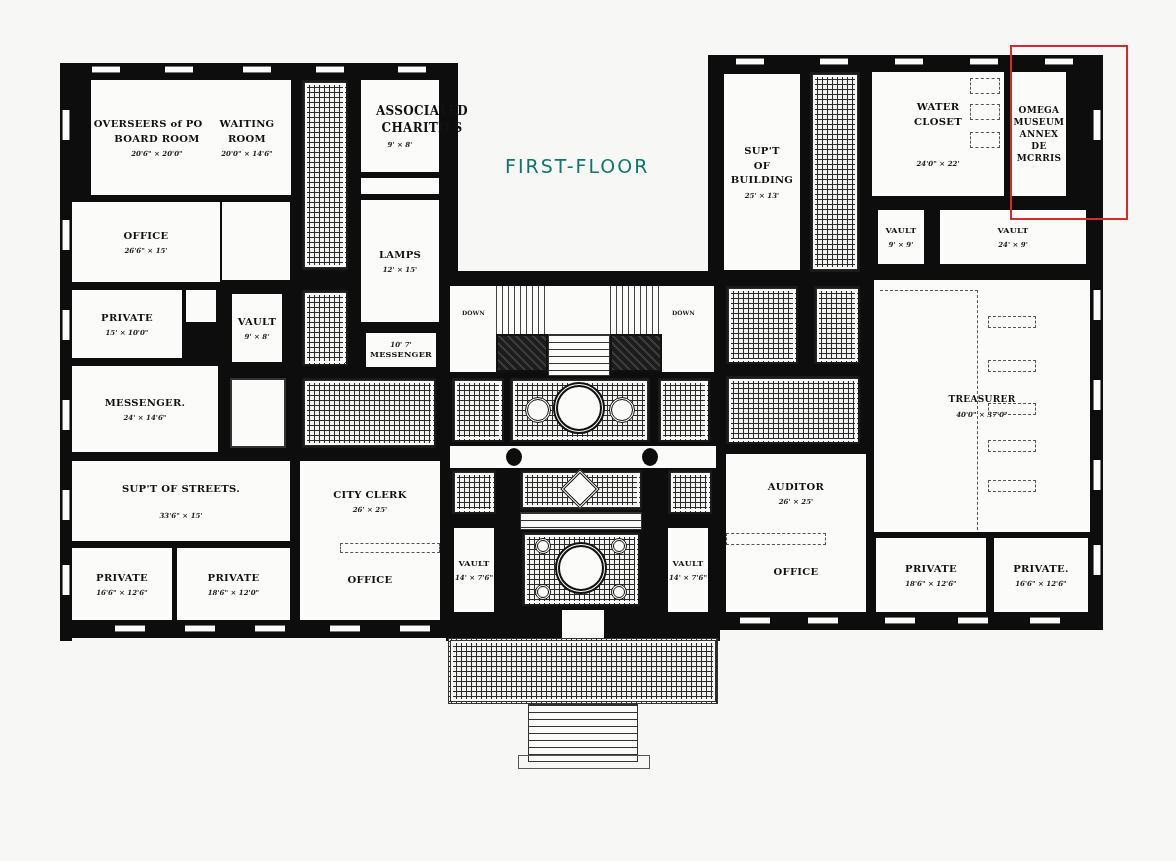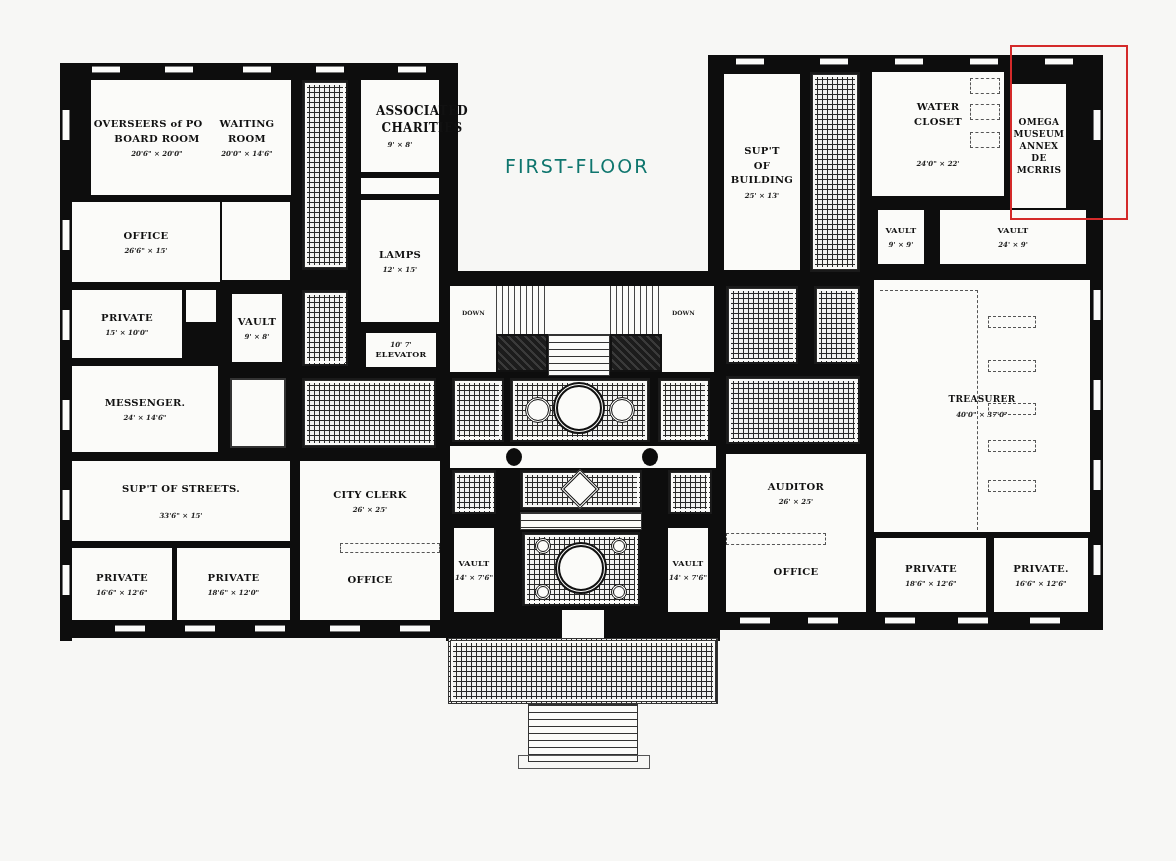--- a/index.html
+++ b/index.html
@@ -165,21 +165,21 @@
     <div class="rdim">15' × 10'0"</div>
   </div>
   <div class="room" style="left:186px;top:290px;width:30px;height:32px;"></div>
   <div class="room" style="left:232px;top:294px;width:50px;height:68px;">
     <div class="rname">VAULT</div>
     <div class="rdim">9' × 8'</div>
   </div>
   <div class="grid" style="left:302px;top:290px;width:46px;height:76px;"></div>
   <div class="room" style="left:366px;top:333px;width:70px;height:34px;">
     <div class="rdim" style="margin-top:0;">10' 7'</div>
-    <div class="rname" style="font-size:8px;">ELEVATOR</div>
+    <div class="rname" style="font-size:8px;">MESSENGER</div>
   </div>
   <div class="room" style="left:72px;top:366px;width:146px;height:86px;">
     <div class="rname">MESSENGER.</div>
     <div class="rdim">24' × 14'6"</div>
   </div>
   <div class="room" style="left:230px;top:378px;width:56px;height:70px;border:2px solid #333;"></div>
   <div class="grid" style="left:302px;top:378px;width:134px;height:70px;"></div>
 
   <div class="room" style="left:72px;top:461px;width:218px;height:80px;gap:12px;">
     <div class="rname">SUP'T OF STREETS.</div>
@@ -259,21 +259,21 @@
   </div>
   <div class="grid" style="left:810px;top:72px;width:50px;height:200px;"></div>
   <div class="room" style="left:872px;top:72px;width:132px;height:124px;">
     <div class="rname">WATER
 CLOSET</div>
     <div class="rdim" style="margin-top:30px;">24'0" × 22'</div>
   </div>
   <div class="dashed" style="left:970px;top:78px;width:30px;height:16px;"></div>
   <div class="dashed" style="left:970px;top:104px;width:30px;height:16px;"></div>
   <div class="dashed" style="left:970px;top:132px;width:30px;height:16px;"></div>
-  <div class="room" style="left:1012px;top:72px;width:54px;height:124px;margin-top:12px;">
+  <div class="room" style="left:1012px;top:72px;width:54px;height:124px;">
     <div class="rname" style="font-size:9px;line-height:1.35;">OMEGA
 MUSEUM
 ANNEX
 DE
 MCRRIS</div>
   </div>
   <div class="room" style="left:878px;top:210px;width:46px;height:54px;">
     <div class="rname" style="font-size:8px;">VAULT</div>
     <div class="rdim">9' × 9'</div>
   </div>

